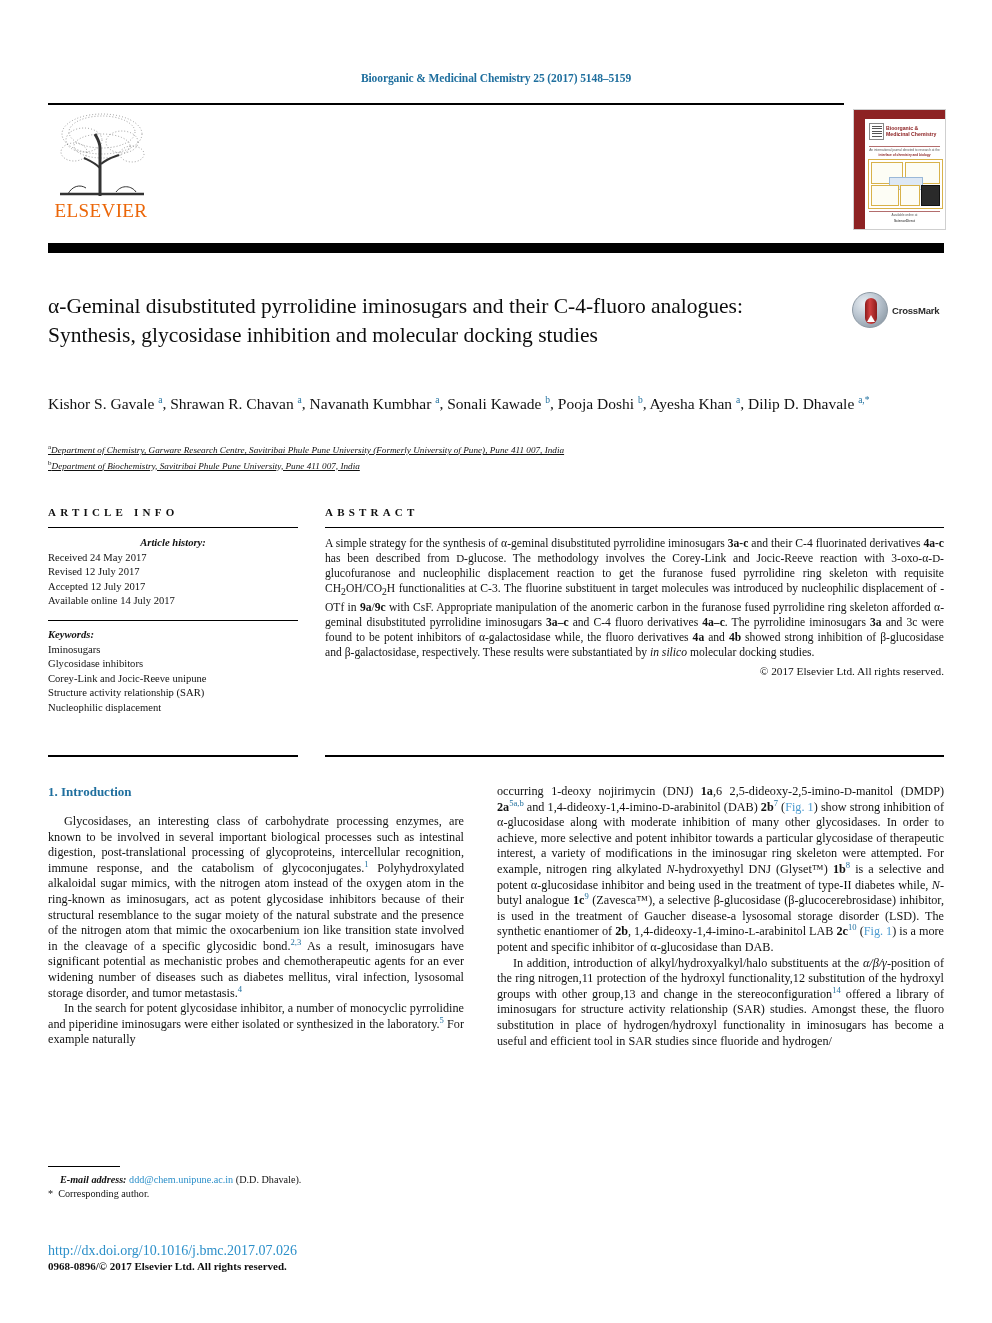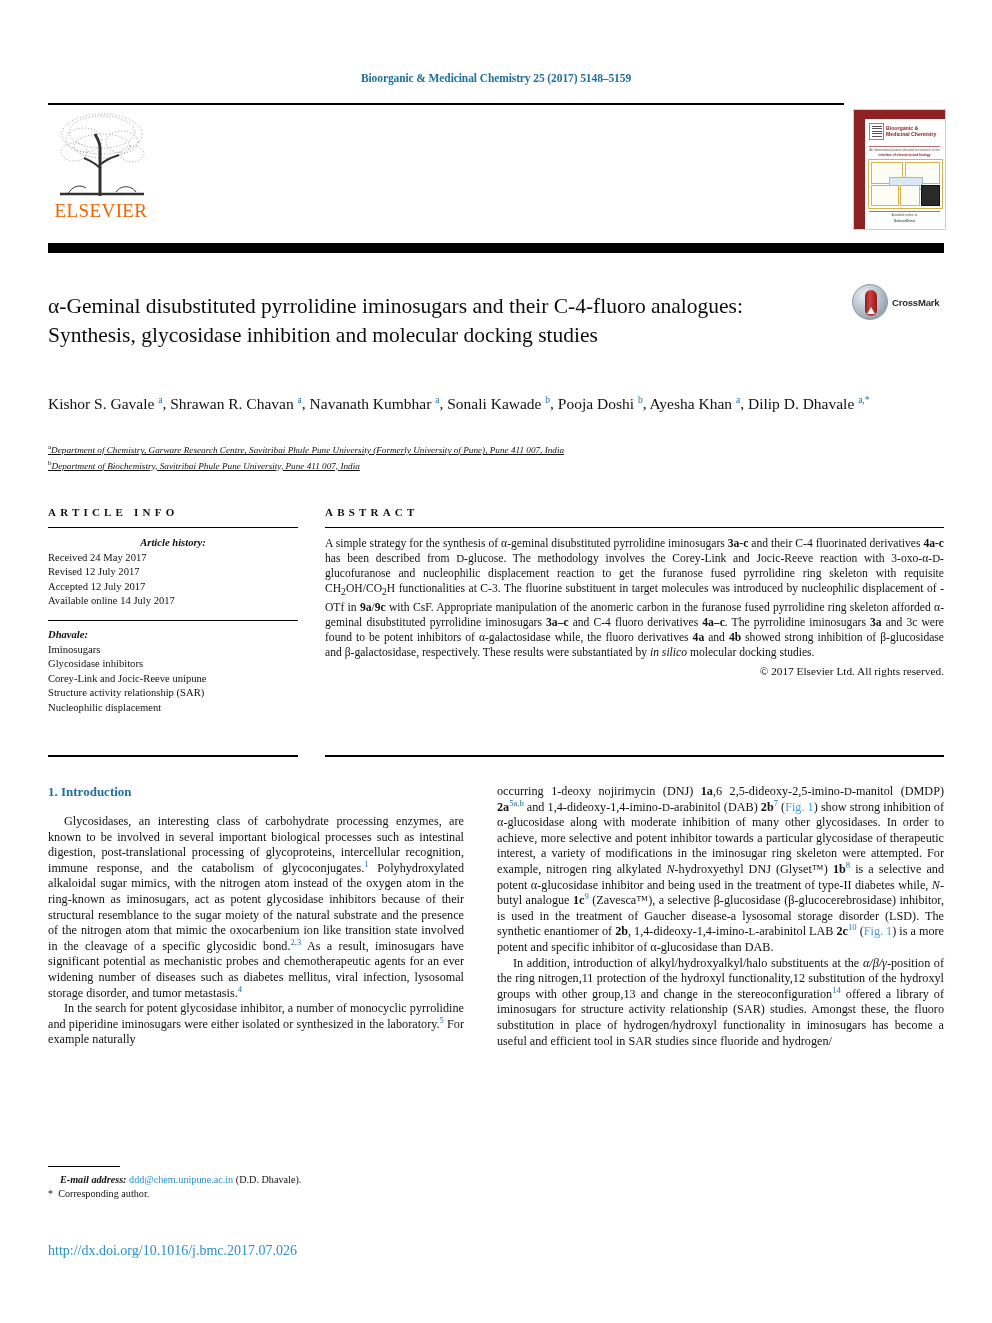--- a/index.html
+++ b/index.html
@@ -215,21 +215,21 @@
     top: 292px;
     width: 760px;
     font-family: "Liberation Serif", serif;
     font-size: 21.5px;
     line-height: 29px;
     color: #0d0d0d;
   }
   .crossmark {
     position: absolute;
     left: 852px;
-    top: 284px;
+    top: 292px;
     width: 96px;
     height: 44px;
     text-align: right;
   }
   .cm-circle {
     position: absolute;
     left: 0; top: 0;
     width: 36px; height: 36px;
     border-radius: 50%;
     background: radial-gradient(circle at 34% 30%, #e9eef3 0%, #b9c4cf 45%, #7b8995 100%);
@@ -540,21 +540,21 @@
     <div class="hr-thin"></div>
     <div class="hist">
       <div class="ital">Article history:</div>
       <div>Received 24 May 2017</div>
       <div>Revised 12 July 2017</div>
       <div>Accepted 12 July 2017</div>
       <div>Available online 14 July 2017</div>
     </div>
     <div class="hr-thin" style="margin-top:11px"></div>
     <div class="kw">
-      <div class="ital">Dhavale:</div>
+      <div class="ital">Keywords:</div>
       <div>Iminosugars</div>
       <div>Glycosidase inhibitors</div>
       <div>Corey-Link and Jocic-Reeve unipune</div>
       <div>Structure activity relationship (SAR)</div>
       <div>Nucleophilic displacement</div>
     </div>
   </div>
 
   <div class="abs-col">
     <div class="secthead">ABSTRACT</div>
@@ -577,14 +577,15 @@
     <p class="para">In addition, introduction of alkyl/hydroxyalkyl/halo substituents at the <i>α/β/γ</i>-position of the ring nitrogen,11 protection of the hydroxyl functionality,12 substitution of the hydroxyl groups with other group,13 and change in the stereoconfiguration<span class="ref">14</span> offered a library of iminosugars for structure activity relationship (SAR) studies. Amongst these, the fluoro substitution in place of hydrogen/hydroxyl functionality in iminosugars has become a useful and efficient tool in SAR studies since fluoride and hydrogen/</p>
   </div>
 
   <div class="fn-rule"></div>
   <div class="footnote">
     <div style="padding-left:12px"><span class="em">E-mail address:</span> <span class="mail">ddd@chem.unipune.ac.in</span> <span>(D.D. Dhavale).</span></div>
     <div>*&nbsp; <span>Corresponding author.</span></div>
   </div>
 
   <div class="doi">http://dx.doi.org/10.1016/j.bmc.2017.07.026</div>
+  <div class="issn">0968-0896/© 2017 Elsevier Ltd. All rights reserved.</div>
 
 </div>
 
 </body></html>

